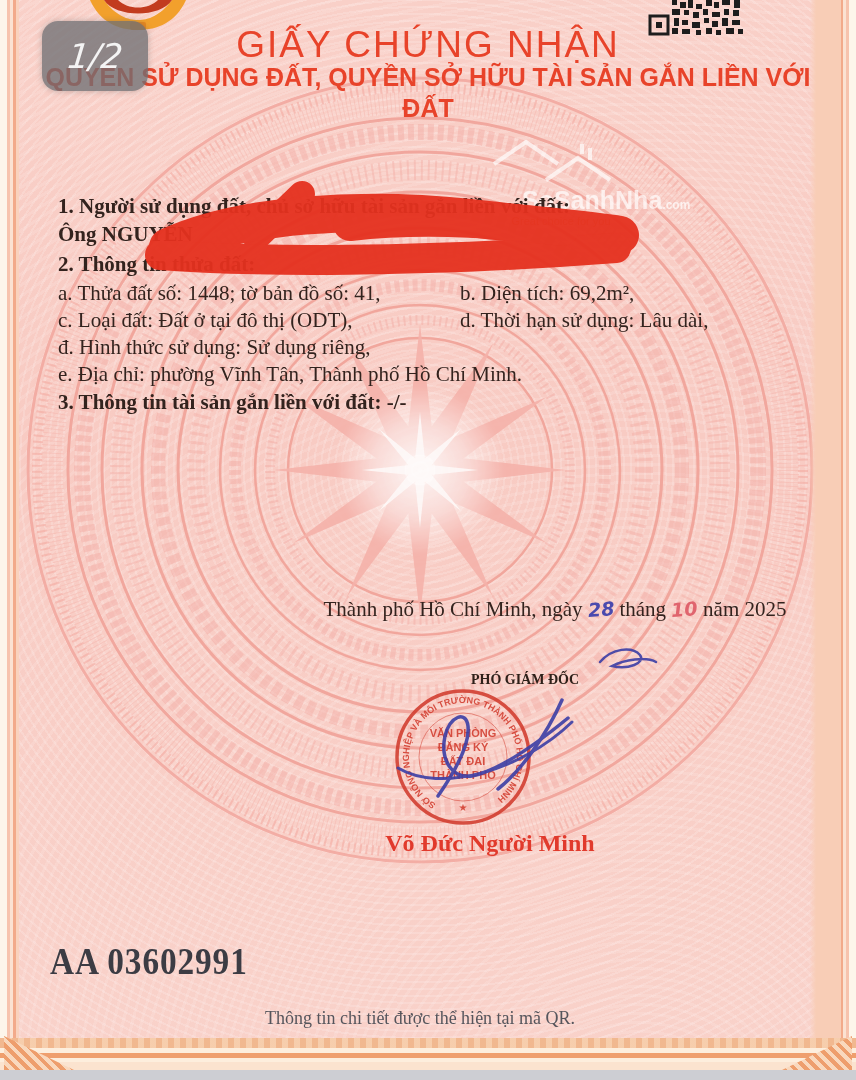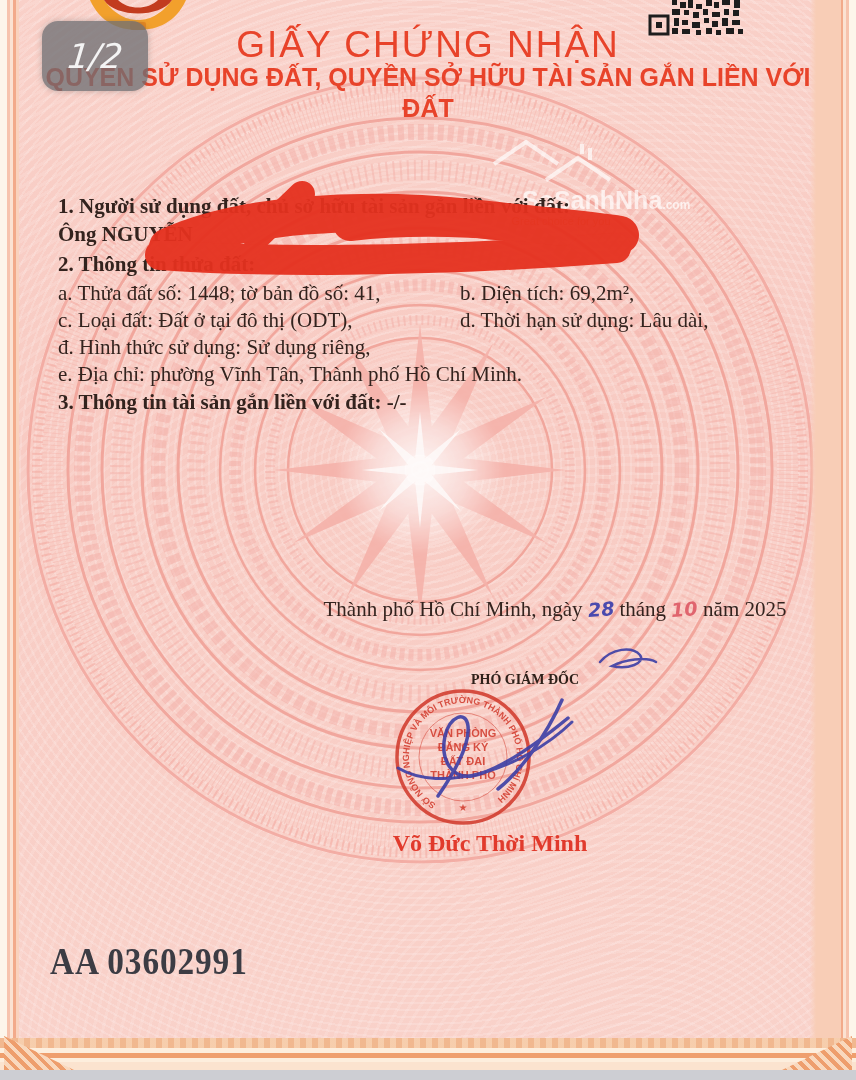--- a/index.html
+++ b/index.html
@@ -260,17 +260,18 @@
 
   <svg class="sig" width="856" height="1080" viewBox="0 0 856 1080" style="pointer-events:none">
     <g stroke="#3c3fa6" fill="none" stroke-linecap="round" opacity=".9">
       <path d="M600,662 C612,648 632,646 640,655 C646,663 628,670 612,666 C624,660 646,656 656,662" stroke-width="2.5"></path>
       <path d="M562,700 C546,736 520,772 498,789" stroke-width="3.5"></path>
       <path d="M438,796 C456,770 470,744 468,726 C466,710 450,716 445,736 C440,760 452,779 472,776 C502,770 540,741 568,718" stroke-width="3.5"></path>
       <path d="M398,768 C440,793 520,772 572,722" stroke-width="3"></path>
     </g>
   </svg>
 
-  <div class="signer">Võ Đức Thời Minh</div>
+  <div class="signer">Võ Đức Người Minh</div>
 
   <div class="serial">AA 03602991</div>
+  <div class="footer-note">Thông tin chi tiết được thể hiện tại mã QR.</div>
 
 </div>
 
 </body></html>

